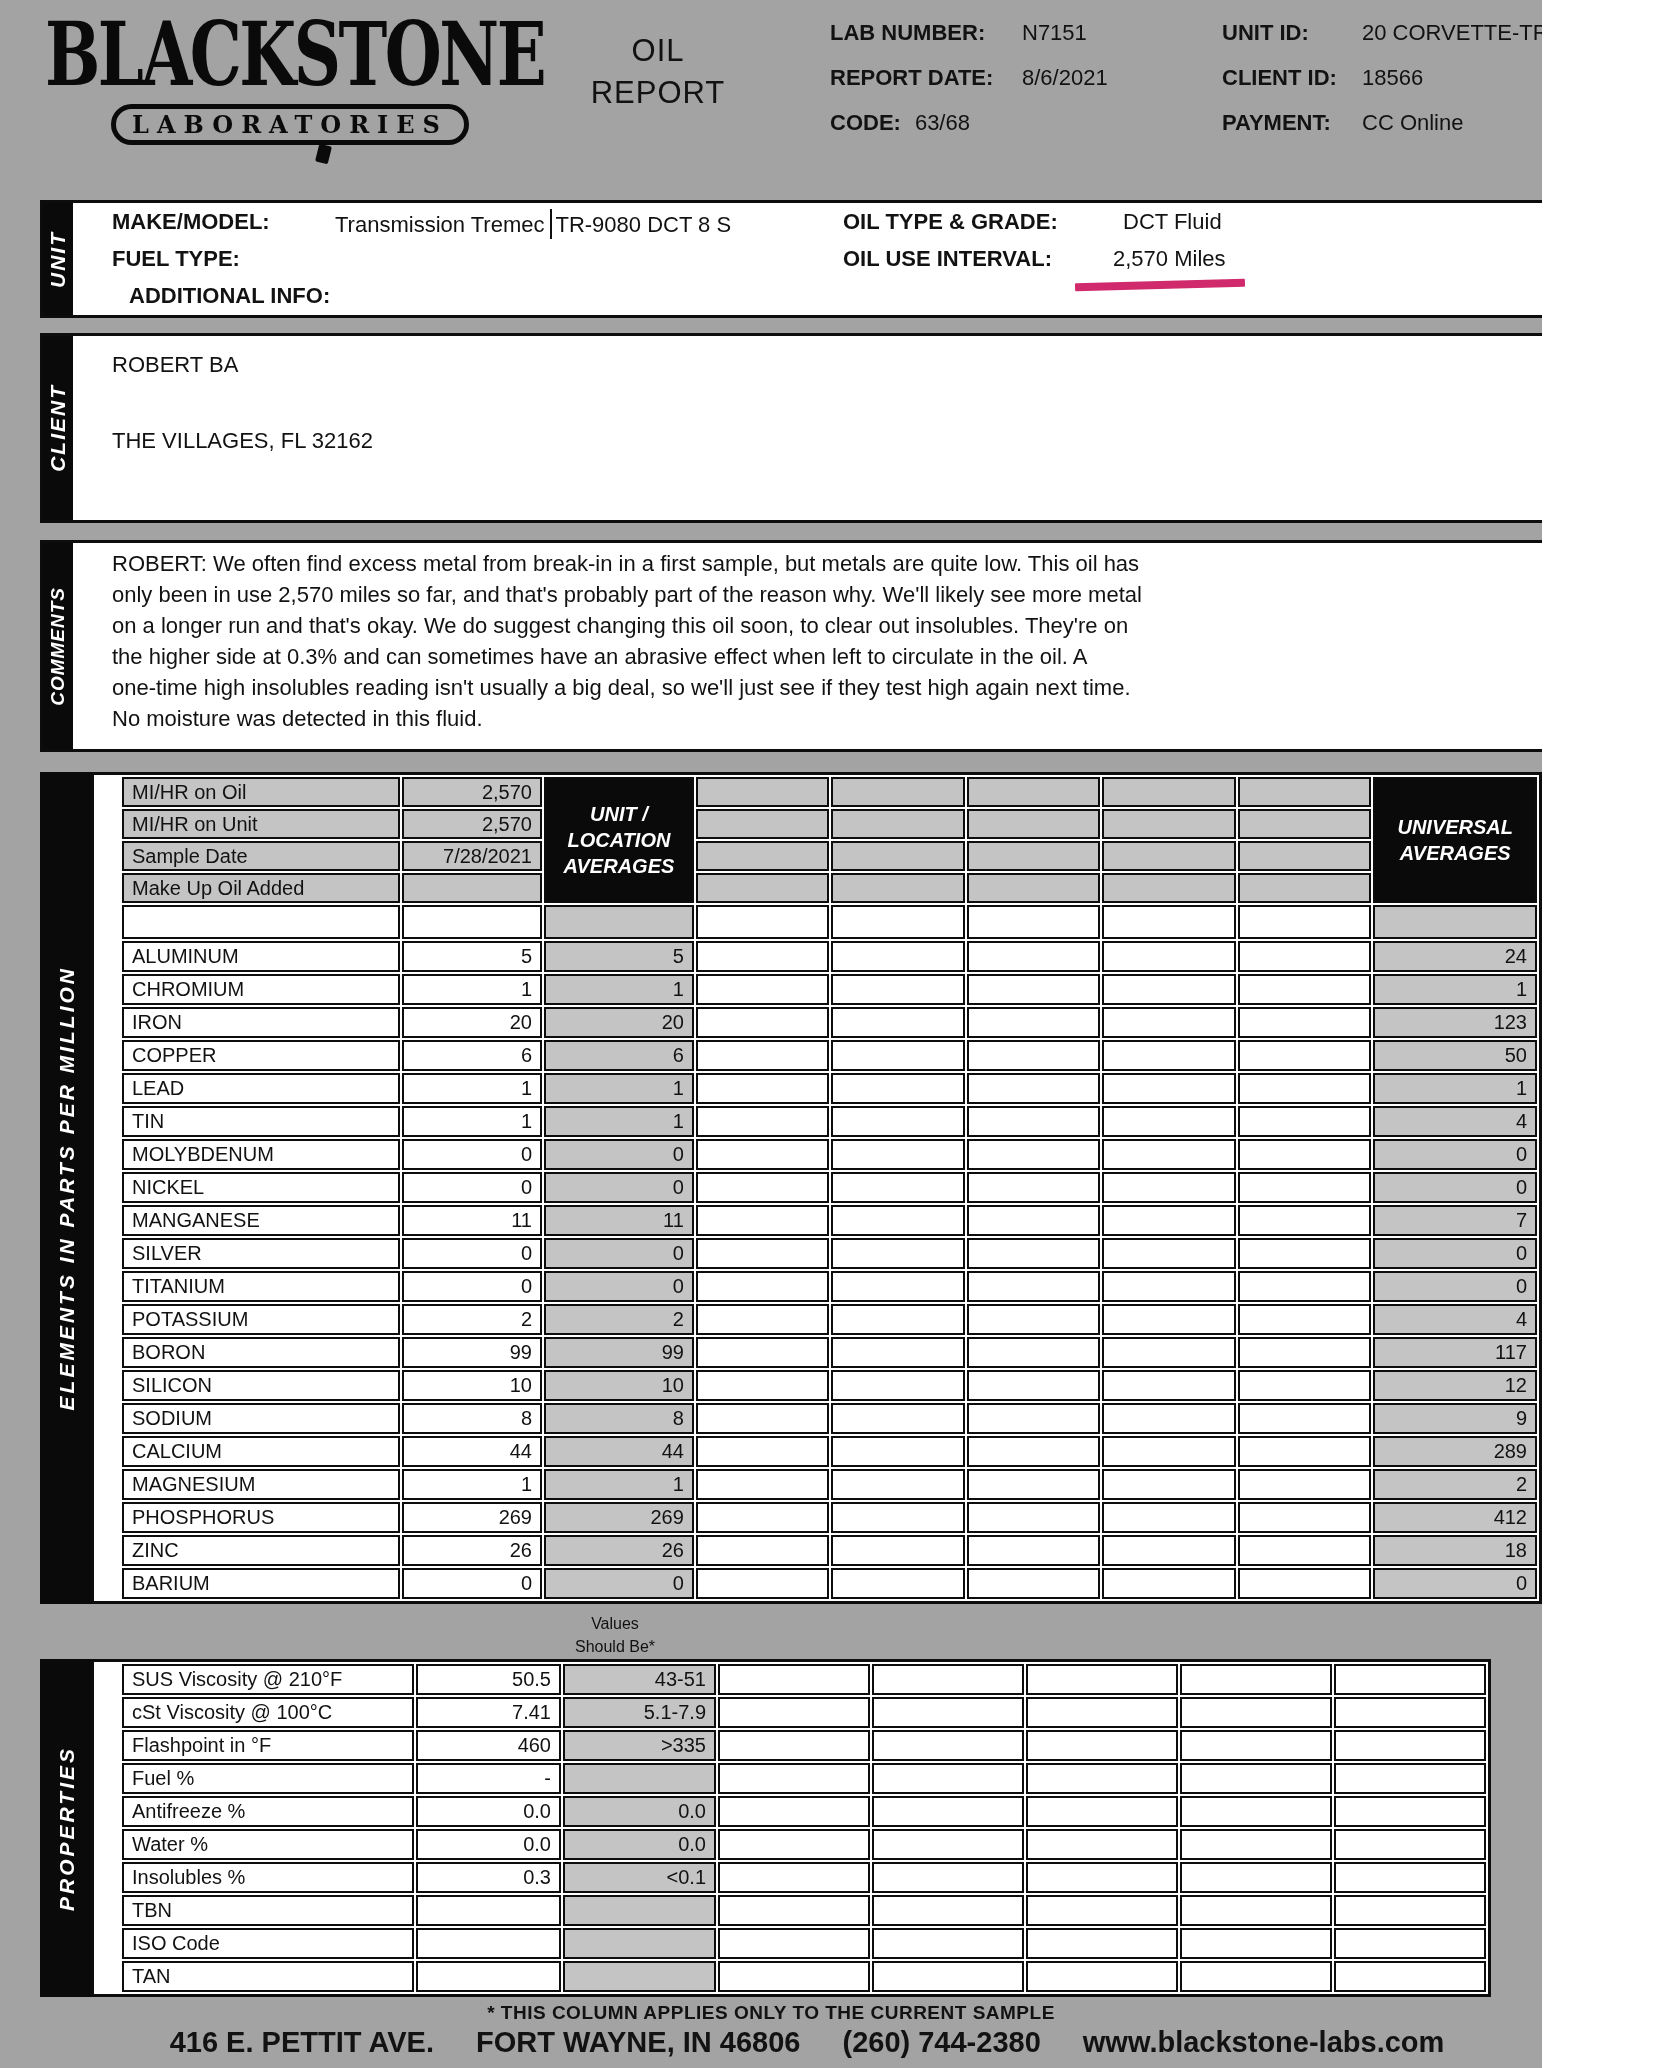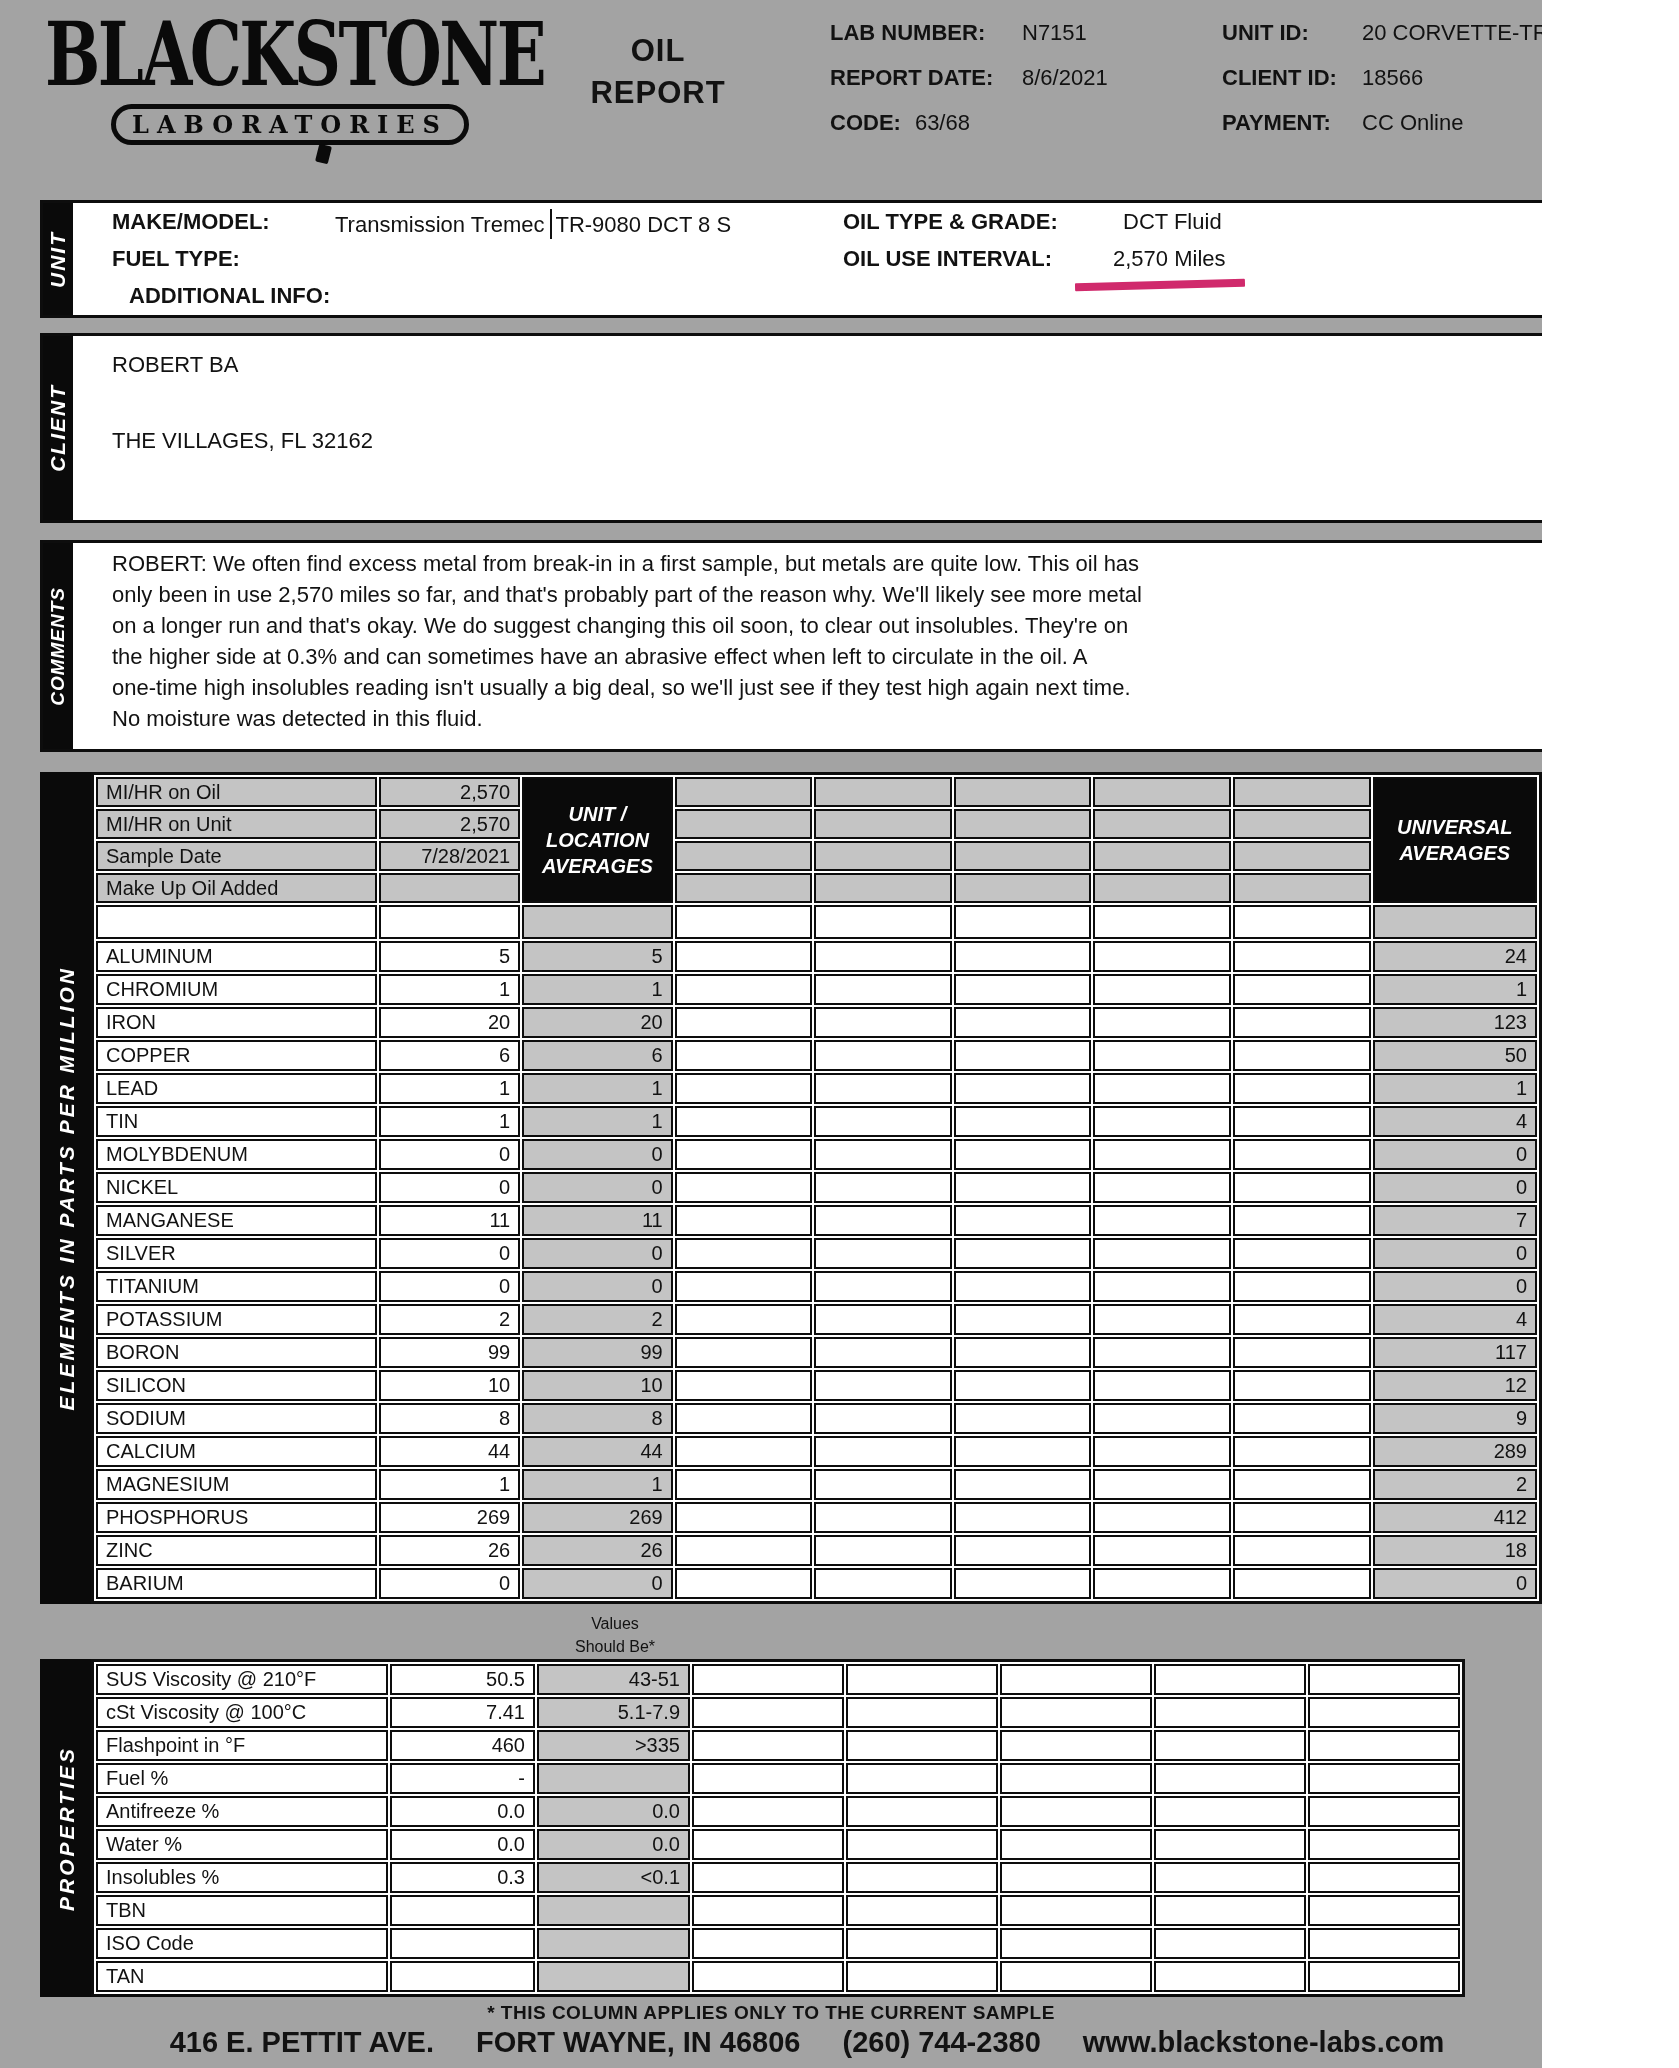--- a/index.html
+++ b/index.html
@@ -10,21 +10,21 @@
   .logo {position:absolute; left:45px; top:8px; width:480px; height:155px;}
   .logo-main {font-family:"DejaVu Serif", serif; font-weight:bold; font-size:78px;
               letter-spacing:-3px; line-height:84px; transform:scale(0.84,1.12);
               transform-origin:0 0; white-space:nowrap; color:#0a0a0a;}
   .logo-badge {position:absolute; left:66px; top:96px; border:5px solid #0a0a0a; border-radius:22px;
                padding:1px 16px; font-family:"DejaVu Serif", serif; font-weight:bold;
                font-size:24px; letter-spacing:8px; white-space:nowrap; color:#0a0a0a;}
   .logo-tag {position:absolute; left:272px; top:137px; width:13px; height:18px;
              background:#0a0a0a; transform:rotate(14deg); border-radius:2px;}
   .report-title {position:absolute; left:558px; top:30px; width:200px; text-align:center;
-                 font-weight:bold; font-size:31px; line-height:42px; letter-spacing:1px;}
+                 font-weight:normal; font-size:31px; line-height:42px; letter-spacing:1px;}
   .info-block {position:absolute; top:20px; font-size:22px;}
   .info-block .row {display:flex; margin-bottom:19px; white-space:nowrap;}
   .info-block .lbl {font-weight:bold;}
   .ib-left {left:830px;}
   .ib-left .lbl {width:192px;}
   .ib-left .row.tight .lbl {width:auto; margin-right:14px;}
   .ib-right {left:1222px;}
   .ib-right .lbl {width:130px; margin-right:10px;}
 
   
@@ -43,21 +43,21 @@
   .fline {position:absolute; white-space:nowrap; font-size:22px;}
   .flbl {font-weight:bold;}
   .cursor-bar {display:inline-block; width:2px; height:30px; background:#111;
                vertical-align:middle; margin:0 3px 4px 6px;}
   .pink-underline {position:absolute; left:1002px; top:78px; width:170px; height:8px;
                    background:#d02a6c; transform:rotate(-1.6deg); border-radius:1px;}
   .comment-line {position:absolute; left:39px; white-space:nowrap; font-size:22px;}
 
   
   .tbl-wrap {position:absolute; border:3px solid #0d0d0d; background:#fff;}
-  table.grid {border-collapse:separate; border-spacing:2px; table-layout:fixed;}
+  table.grid {border-collapse:separate; border-spacing:2px; table-layout:fixed;padding-left:26px;}
   table.grid td {border:2px solid #0d0d0d; box-sizing:border-box; padding:0 8px;
                  font-size:20px; white-space:nowrap; overflow:hidden; height:31px;}
   td.g {background:#c4c4c4;}
   td.num {text-align:right;}
   td.blackhead {background:#0a0a0a; border-color:#0a0a0a; color:#fff; text-align:center;
                 font-weight:bold; font-style:italic; font-size:19px; line-height:26px;}
   tr.meta td {height:30px;}
   tr.spacer td {height:34px;}
   .side-tab {position:absolute; left:40px; width:54px; background:#0a0a0a;
              display:flex; align-items:center; justify-content:center;}

